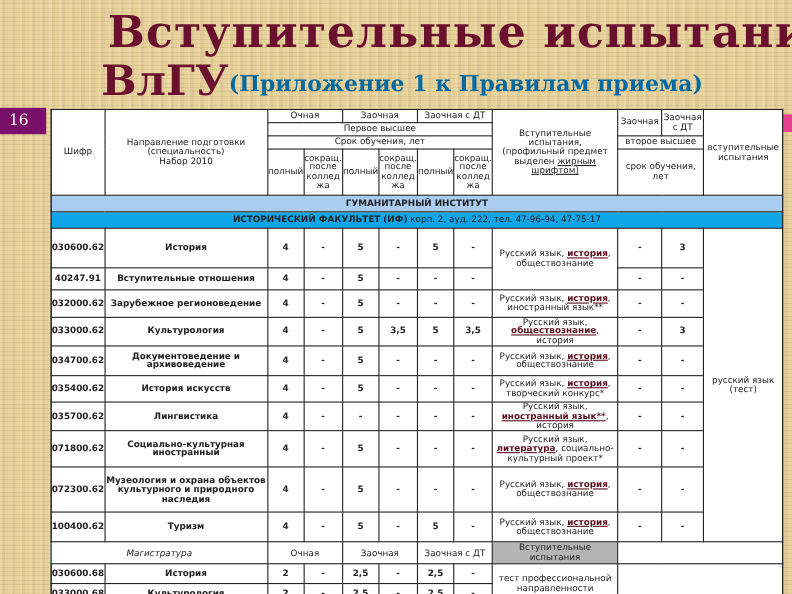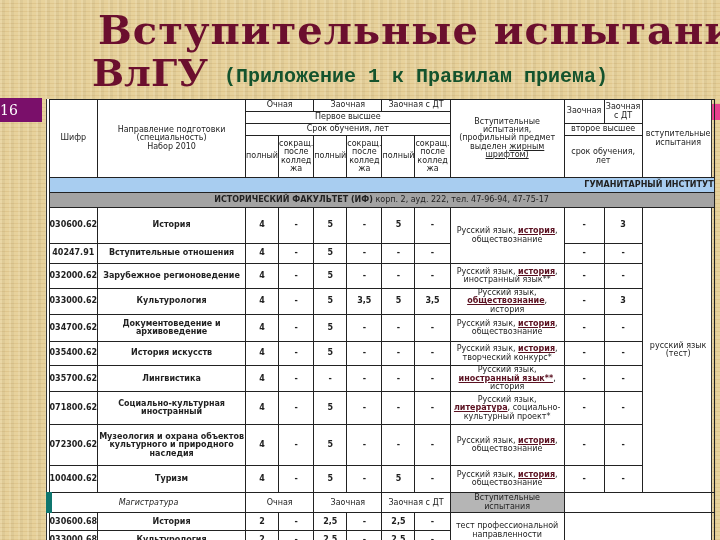--- a/index.html
+++ b/index.html
@@ -15,26 +15,26 @@
     position:absolute; left:98px; top:6px; white-space:nowrap;
     font-family:"DejaVu Serif", serif; font-weight:bold; font-size:40px;
     color:#6b0f2e; letter-spacing:1px;
   }
   .title2 {
     position:absolute; left:92px; top:50px; white-space:nowrap;
     font-family:"DejaVu Serif", serif; font-weight:bold; font-size:38px;
     color:#6b0f2e;
   }
   .title2 .sub {
-    font-size:20px; color:#14532d; vertical-align:middle; margin-left:16px;font-family:Liberation Mono, monospace;
+    font-size:20px; color:#0369a1; vertical-align:middle; margin-left:0;
   }
   .page-badge {
     position:absolute; left:0; top:98px; width:42px; height:24px;
     background:#7a0f6a; color:#fff; font-family:"DejaVu Serif", serif;
-    font-size:14px; line-height:24px; text-align:left; padding-right:8px; box-sizing:border-box;
+    font-size:14px; line-height:24px; text-align:center; padding-right:8px; box-sizing:border-box;
   }
   .pink-bar {
     position:absolute; left:690px; top:104px; width:30px; height:16px; background:#e8418f;
   }
   .sheet {
     position:absolute; left:46px; top:99px; width:664px; height:441px;
     background:#fff; border-left:1px solid #333; border-right:1px solid #333;
   }
   table.grid { border-collapse:collapse; position:absolute; left:46px; top:99px; table-layout:fixed; }
   table.grid td {
@@ -43,21 +43,21 @@
   }
   td.code { font-family:"DejaVu Serif", serif; font-weight:bold; font-size:9px; color:#5a1020; text-align:left; padding-left:1px; }
   td.name { font-family:"DejaVu Serif", serif; font-weight:bold; font-size:9px; color:#3a0a18; text-align:left; padding-left:1px; }
   td.num { font-family:"DejaVu Sans", sans-serif; font-weight:bold; font-size:14px; color:#4a0a24; }
   td.dash { font-family:"DejaVu Sans", sans-serif; font-weight:bold; font-size:12px; color:#4a0a24; }
   td.exam { font-family:"DejaVu Serif", serif; font-size:7px; color:#3a0a18; line-height:1.25;margin-left:36px; }
   td.exam u { color:#5a1020; font-weight:bold; }
   td.hdr { font-size:9px; }
   td.italic { }
   td.blue { background:#a8cdf0; font-family:"DejaVu Serif", serif; font-weight:bold; font-size:9px; color:#3a0a18; }
-  td.yellow { background:#a3a3a3; font-family:"DejaVu Serif", serif; font-size:9px; color:#3a0a18; border-left:none; border-right:none; }
+  td.yellow { background:#0ea5e9; font-family:"DejaVu Serif", serif; font-size:9px; color:#3a0a18; border-left:none; border-right:none; }
   td.gray { background:#b5b5b5; font-family:"DejaVu Serif", serif; font-size:7px; color:#3a0a18; }
   td.side { font-family:"DejaVu Serif", serif; font-size:13px; color:#4a0a24; vertical-align:middle; line-height:1.3;margin-top:36px; }
   td.noborder { border:none; background:transparent; }
   .hdrcell-serif { font-family:"DejaVu Serif", serif; font-size:9px; color:#3a0a18; line-height:1.35; }
 </style>
 </head>
 <body>
 
 <div class="title1">Вступительные испытания в</div>
 <div class="title2"><span>ВлГУ</span><span class="sub">(Приложение 1 к Правилам приема)</span></div>
@@ -113,21 +113,21 @@
   <tr style="height:42px">
     <td>полный</td>
     <td>сокращ. после коллед жа</td>
     <td>полный</td>
     <td>сокращ. после коллед жа</td>
     <td>полный</td>
     <td>сокращ. после коллед жа</td>
     <td colspan="2" class="hdr">срок обучения, лет</td>
   </tr>
   <tr style="height:15px">
-    <td colspan="12" class="blue" style="text-align:right">ГУМАНИТАРНЫЙ ИНСТИТУТ</td>
+    <td colspan="12" class="blue" style="text-align:center">ГУМАНИТАРНЫЙ ИНСТИТУТ</td>
   </tr>
   <tr style="height:15px">
     <td colspan="12" class="yellow"><b>ИСТОРИЧЕСКИЙ ФАКУЛЬТЕТ (ИФ)</b><span> корп. 2, ауд. 222, тел. 47-96-94, 47-75-17</span></td>
   </tr>
 
   <tr style="height:36px">
     <td class="code">030600.62</td>
     <td class="name">История</td>
     <td class="num">4</td>
     <td class="dash">-</td>
@@ -260,21 +260,21 @@
     <td class="num">5</td>
     <td class="dash">-</td>
     <td class="num">5</td>
     <td class="dash">-</td>
     <td class="exam"><span>Русский язык, </span><u>история</u><span>, обществознание</span></td>
     <td class="dash">-</td>
     <td class="dash">-</td>
   </tr>
 
   <tr style="height:20px">
-    <td colspan="2" class="hdrcell-serif" style="font-style:italic; border-left:6px solid #0f766e">Магистратура</td>
+    <td colspan="2" class="hdrcell-serif" style="font-style:italic; border-left:1px solid #0f766e">Магистратура</td>
     <td colspan="2" class="hdr">Очная</td>
     <td colspan="2" class="hdr">Заочная</td>
     <td colspan="2" class="hdr">Заочная с ДТ</td>
     <td class="gray">Вступительные испытания</td>
     <td colspan="3" class="noborder"></td>
   </tr>
   <tr style="height:18px">
     <td class="code">030600.68</td>
     <td class="name">История</td>
     <td class="num">2</td>

